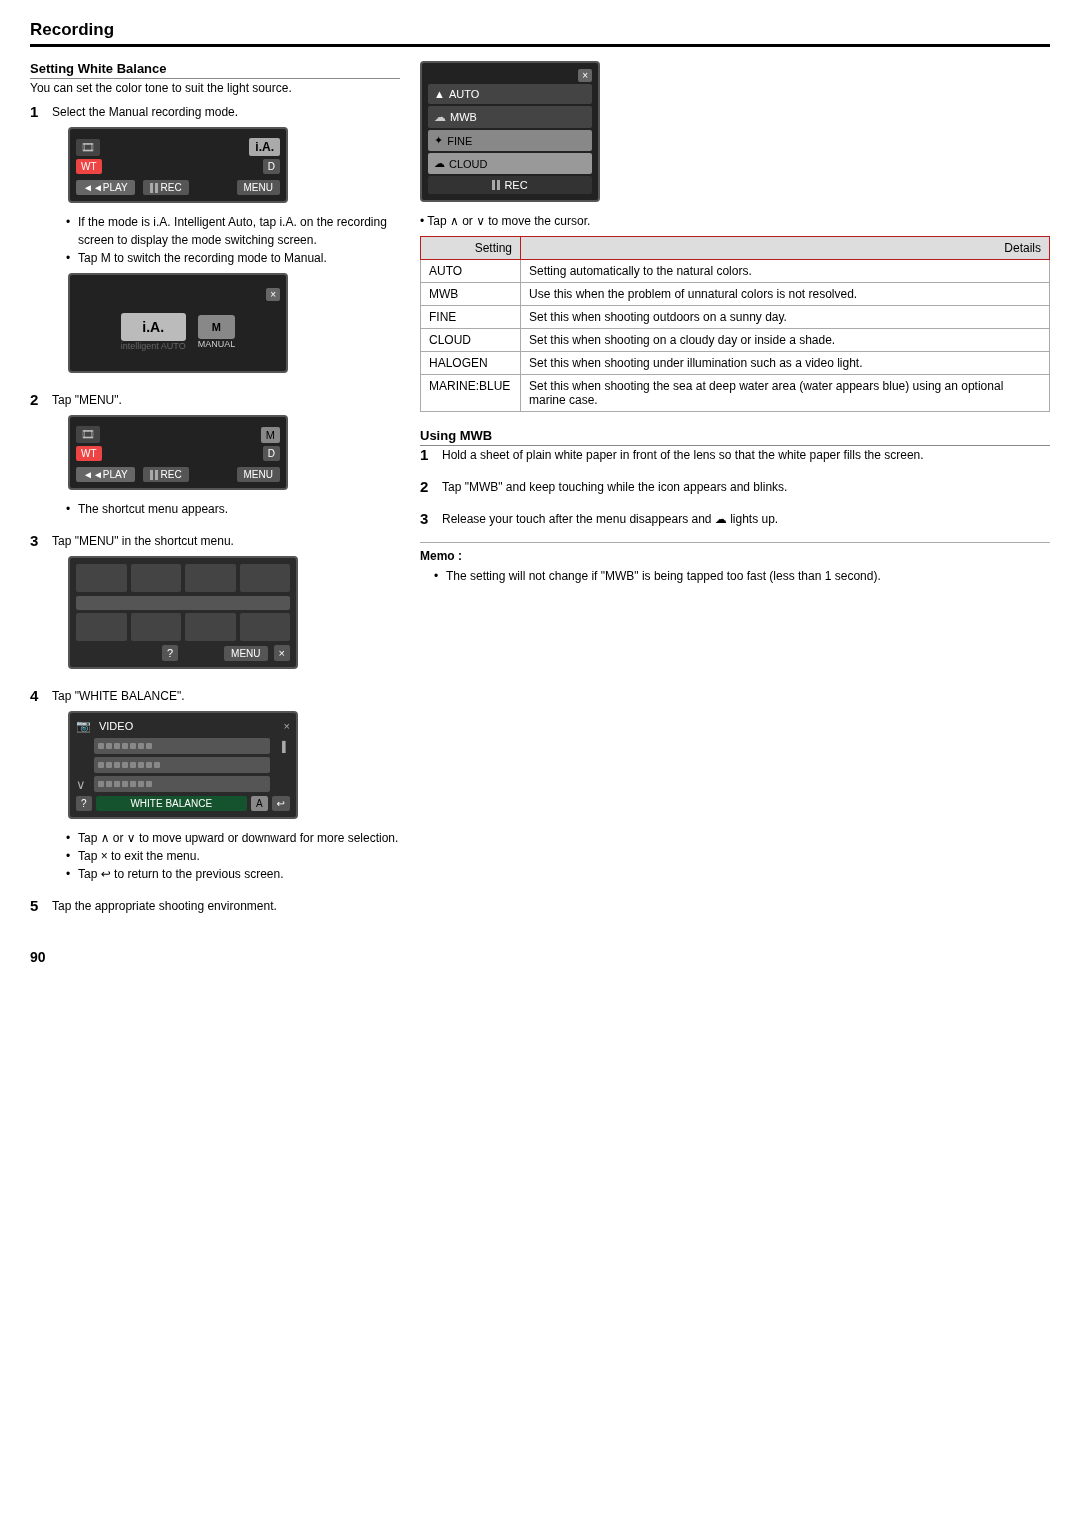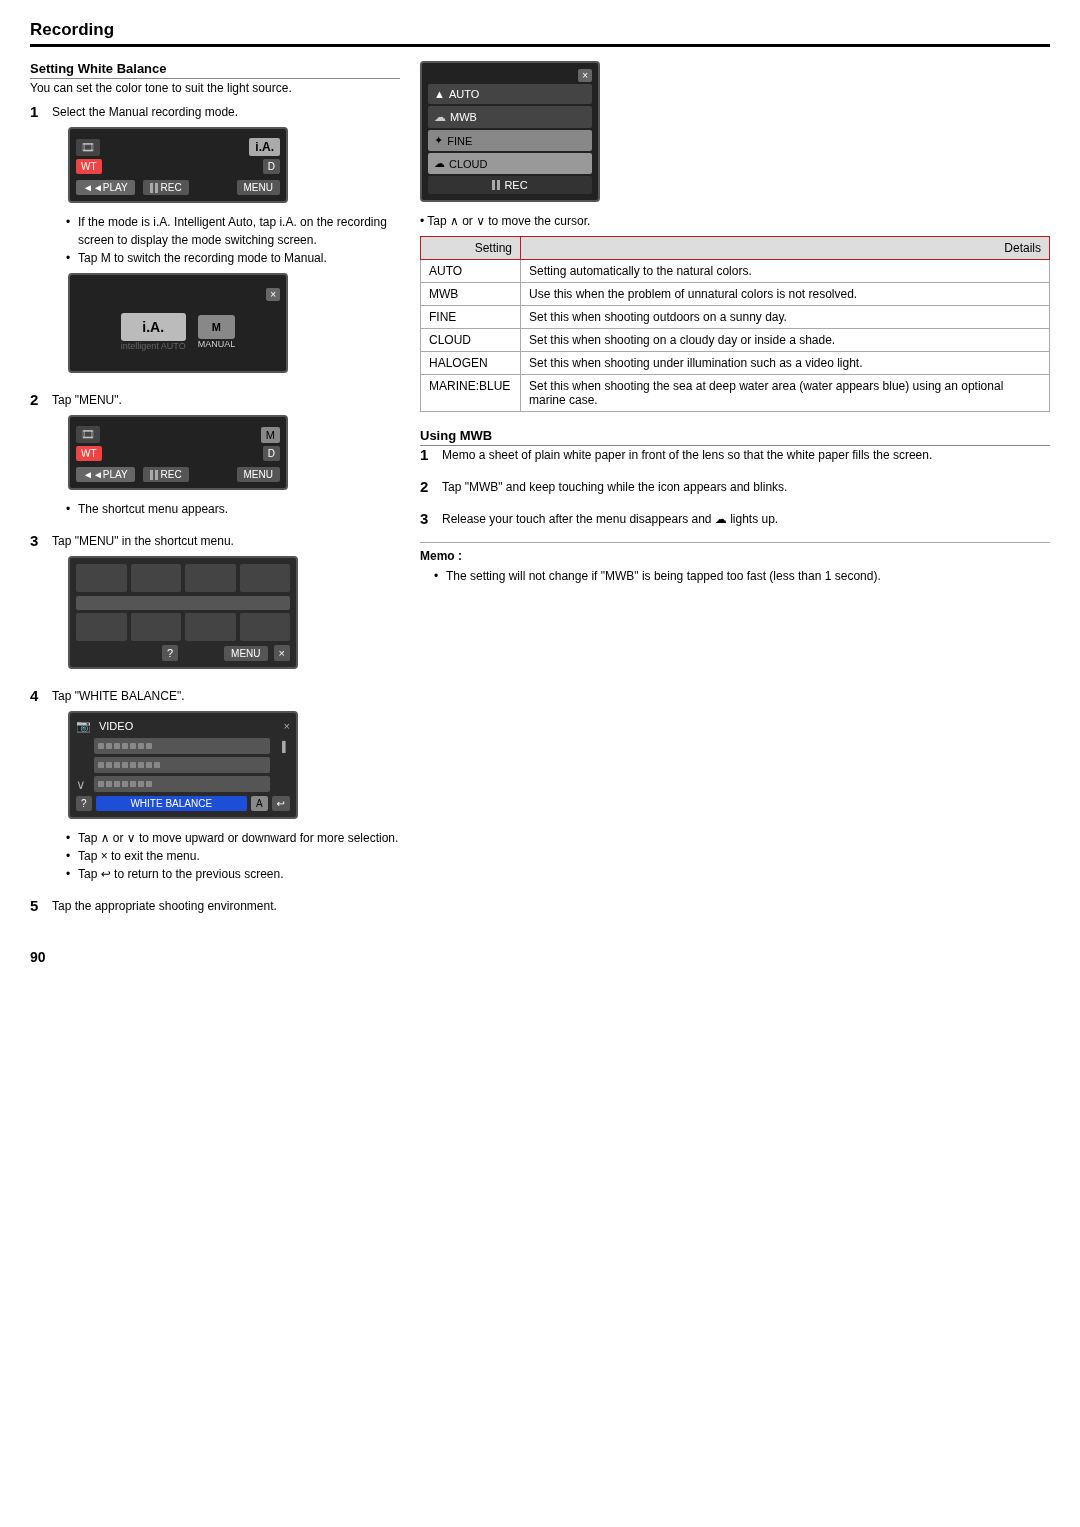--- a/index.html
+++ b/index.html
@@ -290,21 +290,21 @@
       width: 16px;
       text-align: center;
     }
     .wb-bottom-row {
       display: flex;
       align-items: center;
       gap: 4px;
       margin-top: 4px;
     }
     .wb-label {
-      background: #1d4ed8;
+      background: #14532d;
       color: #fff;
       font-size: 10px;
       padding: 2px 0;
       border-radius: 2px;
       flex: 1;
       text-align: center;
     }
     .wb-a {
       background: #888;
       color: #000;
@@ -714,21 +714,21 @@
         </tr>
       </tbody>
     </table>
 
     <div class="using-mwb-section">
       <div class="section-title">Using MWB</div>
 
       <div class="step-block">
         <div class="step-num">1</div>
         <div class="step-content">
-          <p class="body-text">Memo a sheet of plain white paper in front of the lens so that the white paper fills the screen.</p>
+          <p class="body-text">Hold a sheet of plain white paper in front of the lens so that the white paper fills the screen.</p>
         </div>
       </div>
 
       <div class="step-block">
         <div class="step-num">2</div>
         <div class="step-content">
           <p class="body-text">Tap "MWB" and keep touching while the icon appears and blinks.</p>
         </div>
       </div>
 

